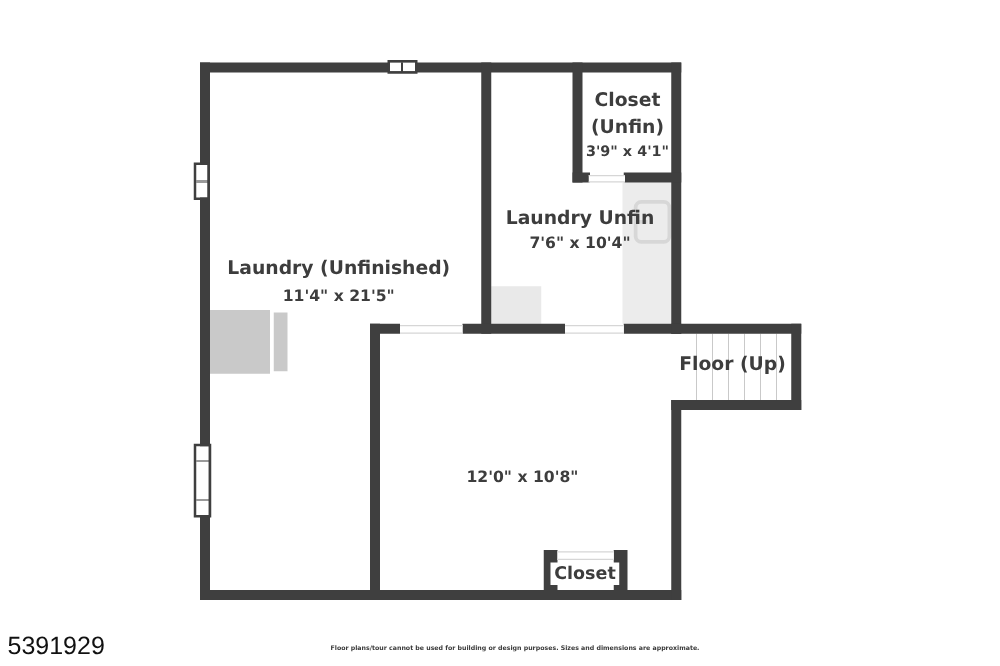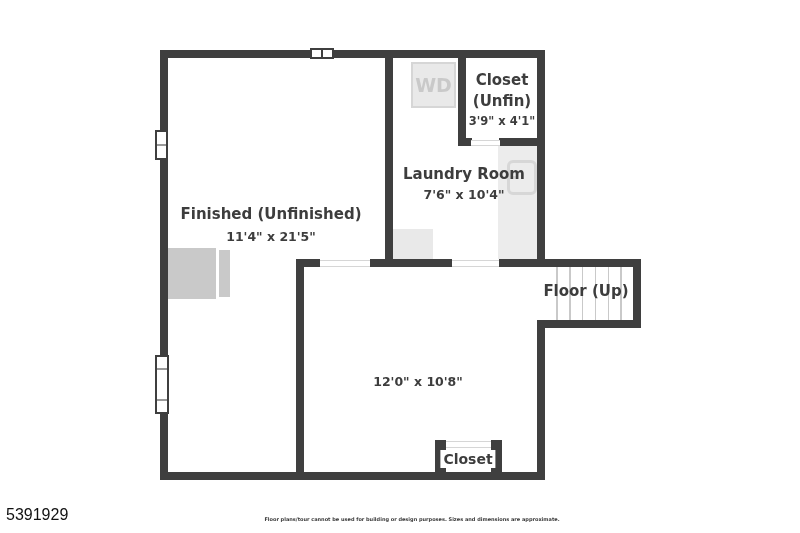--- a/index.html
+++ b/index.html
@@ -13,36 +13,33 @@
   .room-name{font-size:15px;}
   .room-dims{font-size:12.5px;}
   .window{position:absolute;background:#ffffff;border:2px solid #3f3f3f;box-sizing:border-box;}
   .door-gap{position:absolute;background:#ffffff;border-top:1px solid #d6d6d6;border-bottom:1px solid #d6d6d6;box-sizing:content-box;}
   .wd-box{position:absolute;left:411px;top:62px;width:45px;height:46px;background:#e9e9e9;border:2px solid #d6d6d6;
     display:flex;align-items:center;justify-content:center;font-weight:700;font-size:19px;color:#c9c9c9;box-sizing:border-box;}
   .treads{position:absolute;left:545px;top:267px;width:88px;height:53px;
     background:repeating-linear-gradient(to right,#ffffff 0px,#ffffff 11.5px,#c9c9c9 11.5px,#c9c9c9 12.8px);}
   .appliance{position:absolute;left:507px;top:160px;width:30px;height:35px;border:3px solid #d7d7d7;border-radius:6px;box-sizing:border-box;}
   .appliance .dash{position:absolute;left:1px;top:13px;width:7px;height:3px;background:#d7d7d7;}
-  .footer-mls{position:absolute;left:6px;top:506px;font-family:"Liberation Sans",sans-serif;font-size:16px;color:#111;font-weight:400;}
+  .footer-mls{position:absolute;left:6px;top:506px;font-family:"Liberation Sans",sans-serif;font-size:20px;color:#111;font-weight:400;}
   .footer-disclaimer{position:absolute;left:412px;top:516px;transform:translateX(-50%);font-size:5px;font-weight:700;color:#3a3a3a;white-space:nowrap;}
 </style>
 </head>
 <body>
 
 <div id="stage">
 
   <div class="fill" style="left:498px;top:146px;width:39px;height:113px;background:#ececec;"></div>
   <div class="fill" style="left:393px;top:229px;width:40px;height:30px;background:#e9e9e9;"></div>
   <div class="fill" style="left:166px;top:248px;width:50px;height:51px;background:#c9c9c9;"></div>
   <div class="fill" style="left:219px;top:250px;width:11px;height:47px;background:#c9c9c9;"></div>
 
-  <div class="wd-box">
-    <span>WD</span>
-  </div>
 
   <div class="appliance">
     <div class="dash"></div>
   </div>
 
   <div class="treads"></div>
 
   <div class="wall" style="left:160px;top:50px;width:385px;height:8px;"></div>
   <div class="wall" style="left:160px;top:50px;width:8px;height:430px;"></div>
   <div class="wall" style="left:160px;top:472px;width:385px;height:8px;"></div>
@@ -68,24 +65,24 @@
   <div class="wall" style="left:537px;top:320px;width:104px;height:8px;"></div>
 
   <div class="wall" style="left:435px;top:440px;width:11px;height:32px;"></div>
   <div class="wall" style="left:491px;top:440px;width:11px;height:32px;"></div>
   <div class="door-gap" style="left:446px;top:441px;width:45px;height:5px;"></div>
 
   <div class="window" style="left:310px;top:48px;width:24px;height:11px;background:linear-gradient(to right,#fff 0 46%,#3f3f3f 46% 54%,#fff 54%);"></div>
   <div class="window" style="left:155px;top:130px;width:13px;height:30px;background:linear-gradient(to bottom,#fff 0 46%,#9a9a9a 46% 54%,#fff 54%);"></div>
   <div class="window" style="left:155px;top:355px;width:14px;height:59px;background:linear-gradient(to bottom,#fff 0 20%,#9a9a9a 20% 23%,#fff 23% 77%,#9a9a9a 77% 80%,#fff 80%);"></div>
 
-  <div class="lbl room-name" style="left:271px;top:214px;">Finished (Unfinished)</div>
+  <div class="lbl room-name" style="left:271px;top:214px;">Laundry (Unfinished)</div>
   <div class="lbl room-dims" style="left:271px;top:236px;">11'4" x 21'5"</div>
 
-  <div class="lbl room-name" style="left:464px;top:174px;">Laundry Room</div>
+  <div class="lbl room-name" style="left:464px;top:174px;">Laundry Unfin</div>
   <div class="lbl room-dims" style="left:464px;top:194px;">7'6" x 10'4"</div>
 
   <div class="lbl room-name" style="left:502px;top:80px;">Closet</div>
   <div class="lbl room-name" style="left:502px;top:101px;">(Unfin)</div>
   <div class="lbl" style="left:502px;top:121px;font-size:11.5px;">3'9" x 4'1"</div>
 
   <div class="lbl room-dims" style="left:418px;top:381px;">12'0" x 10'8"</div>
 
   <div class="lbl room-name" style="left:586px;top:291px;">Floor (Up)</div>
 

